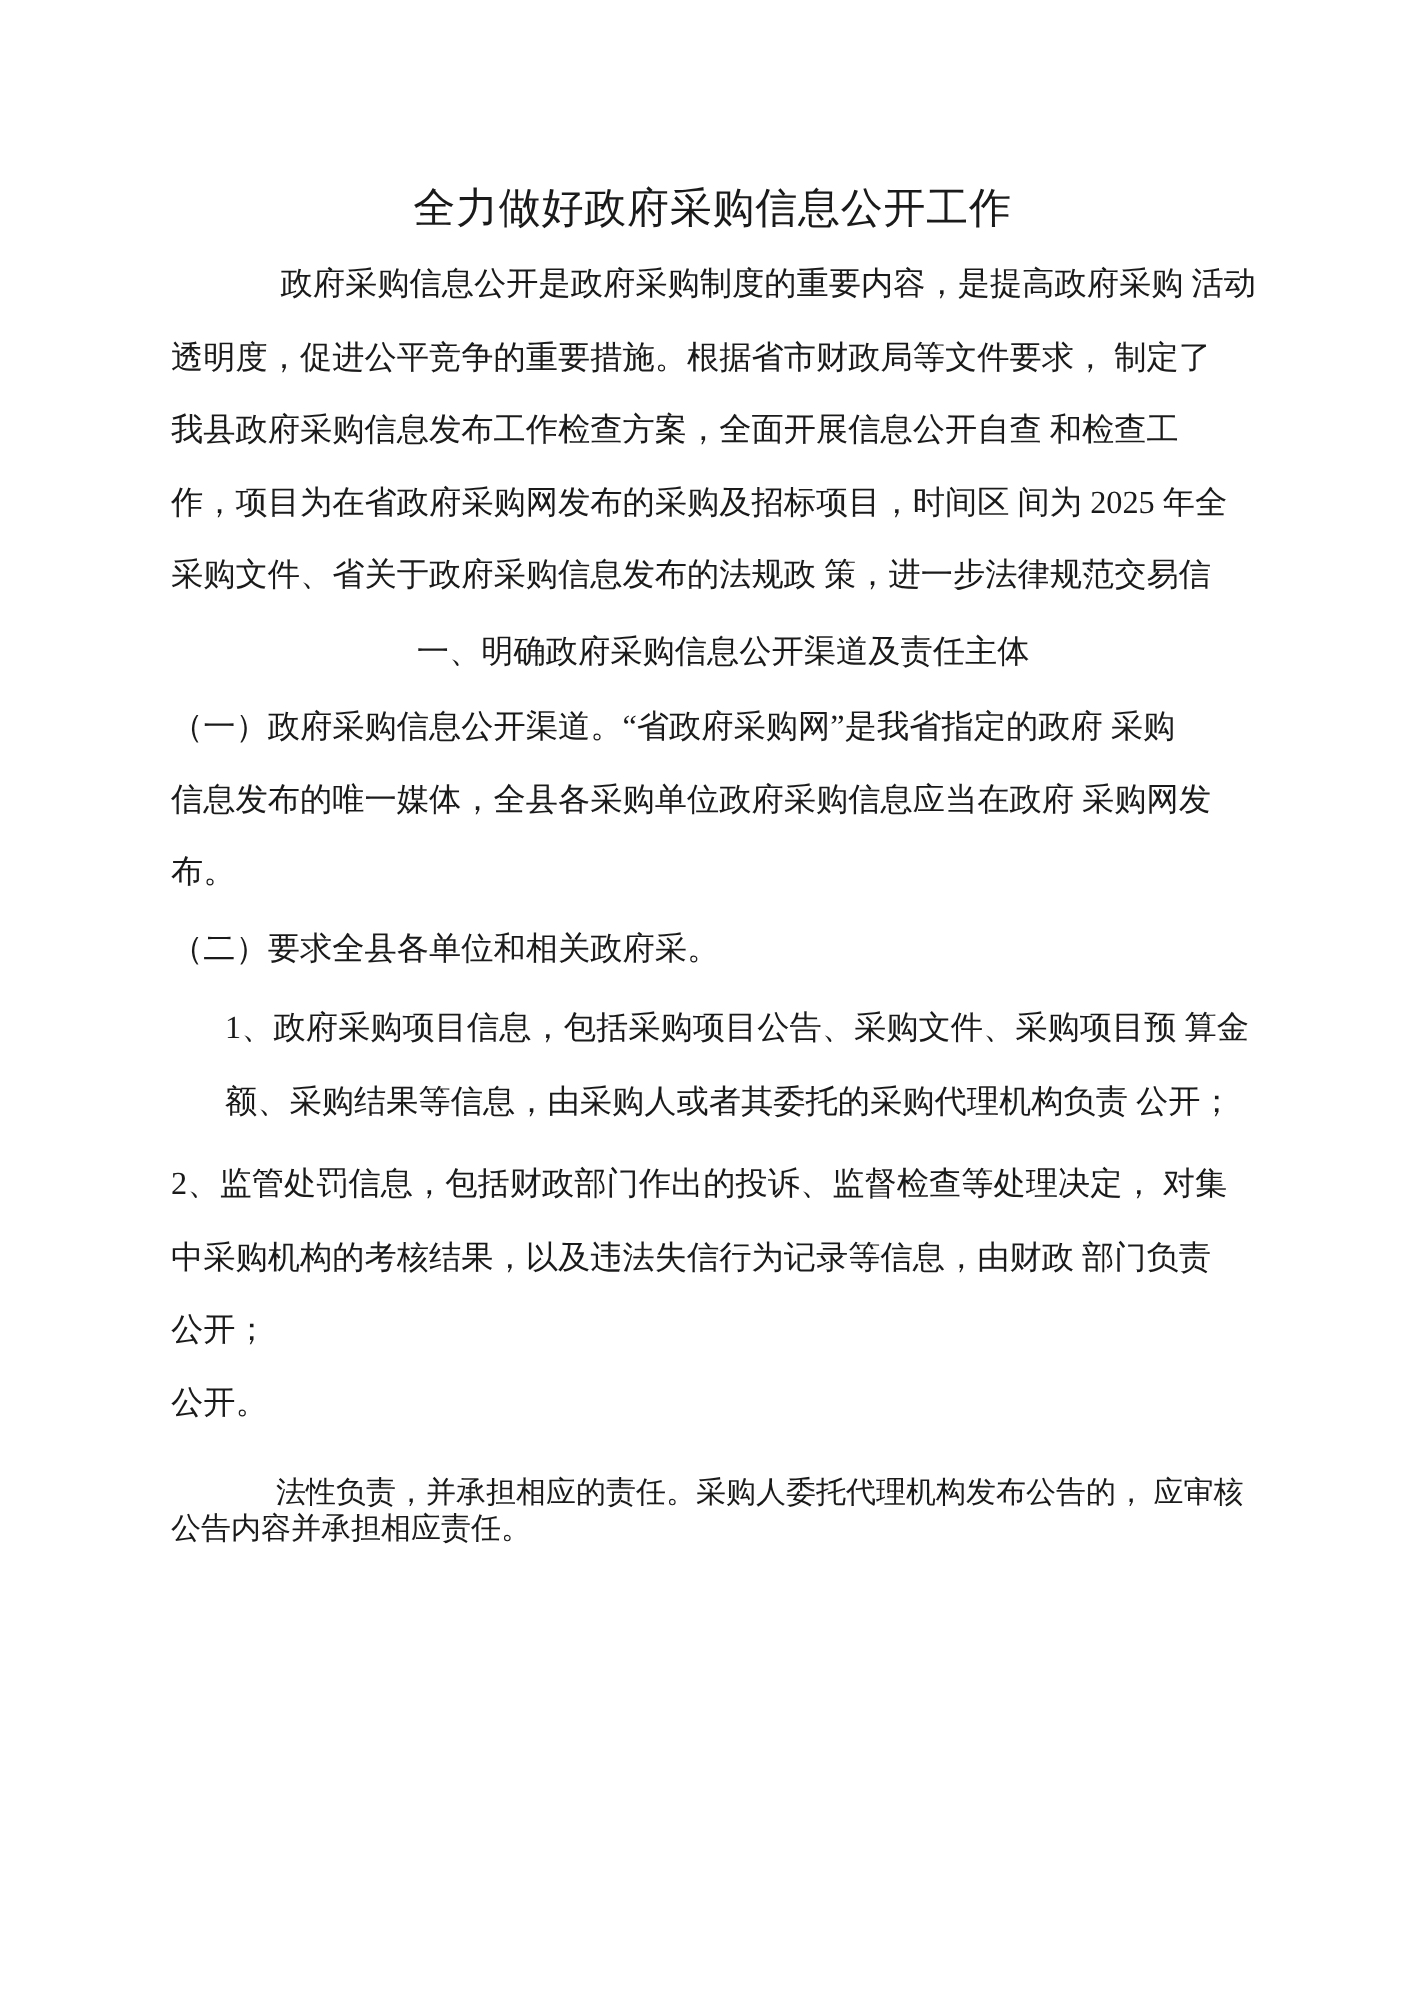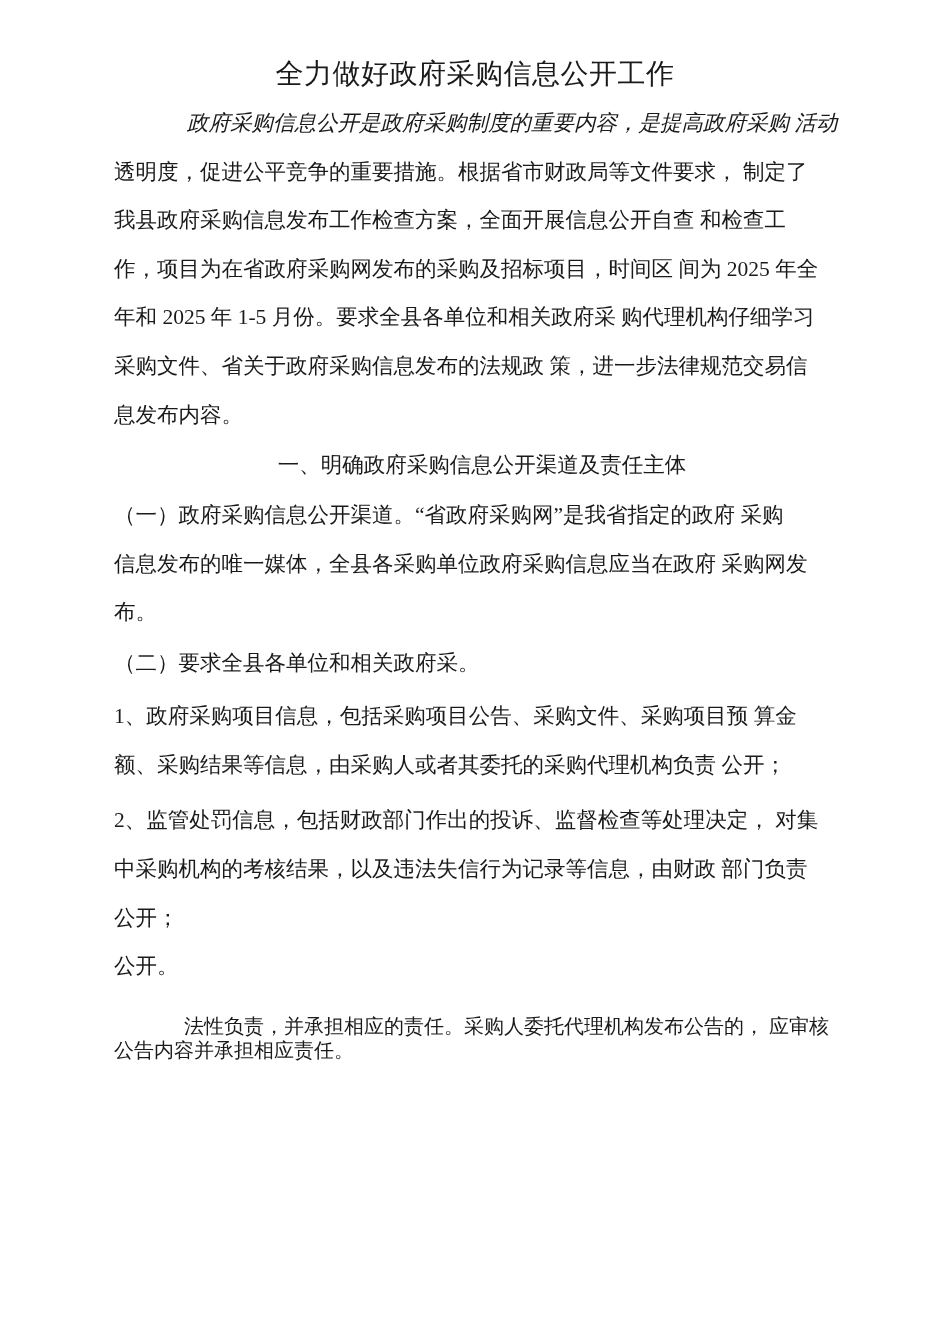--- a/index.html
+++ b/index.html
@@ -13,21 +13,21 @@
     overflow: hidden;
     font-family: "Liberation Serif", "DejaVu Serif", serif;
     color: #1a1a1a;
   }
   .page {
     position: relative;
     width: 950px;
     height: 1344px;
     box-sizing: border-box;
     background: #ffffff;
-    padding-top: 54px;
+    padding-top: 120px;
   }
   .doc-title {
     margin: 0;
     width: 950px;
     text-align: center;
     font-size: 28px;
     line-height: 40px;
     font-weight: 400;
     letter-spacing: 0.5px;
     white-space: pre;
@@ -38,25 +38,25 @@
   }
   .block {
     font-size: 21.5px;
     line-height: 48.6px;
     font-weight: 400;
   }
   .line {
     white-space: pre;
   }
   .p1 { margin-top: 5px; }
-  .p1 .line:first-child { padding-left: 73px; font-style: italic; }
+  .p1 .line:first-child { padding-left: 73px; }
   .h1 { margin-top: 2px; padding-left: 20px; text-align: center; }
   .p2 { margin-top: 1.5px; }
   .p3 { margin-top: 2px; }
-  .p4 { margin-top: 4.5px; }
+  .p4 { margin-top: 4.5px; margin-left: 36px; }
   .p5 { margin-top: 7px; }
   .p6 { margin-top: 0; }
   .p7 {
     margin-top: 23px;
     font-size: 20px;
     line-height: 24px;
   }
   .p7 .line:first-child { padding-left: 70px; }
 </style>
 </head>
@@ -66,23 +66,21 @@
 
   <h1 class="doc-title">全力做好政府采购信息公开工作</h1>
 
   <div class="content">
 
     <div class="block p1">
       <div class="line">政府采购信息公开是政府采购制度的重要内容，是提高政府采购 活动</div>
       <div class="line">透明度，促进公平竞争的重要措施。根据省市财政局等文件要求， 制定了</div>
       <div class="line">我县政府采购信息发布工作检查方案，全面开展信息公开自查 和检查工</div>
       <div class="line">作，项目为在省政府采购网发布的采购及招标项目，时间区 间为 2025 年全</div>
-      <div class="line">年和 2025 年 1-5 月份。要求全县各单位和相关政府采 购代理机构仔细学习</div>
       <div class="line">采购文件、省关于政府采购信息发布的法规政 策，进一步法律规范交易信</div>
-      <div class="line">息发布内容。</div>
     </div>
 
     <div class="block h1">
       <div class="line">一、明确政府采购信息公开渠道及责任主体</div>
     </div>
 
     <div class="block p2">
       <div class="line">（一）政府采购信息公开渠道。“省政府采购网”是我省指定的政府 采购</div>
       <div class="line">信息发布的唯一媒体，全县各采购单位政府采购信息应当在政府 采购网发</div>
       <div class="line">布。</div>

